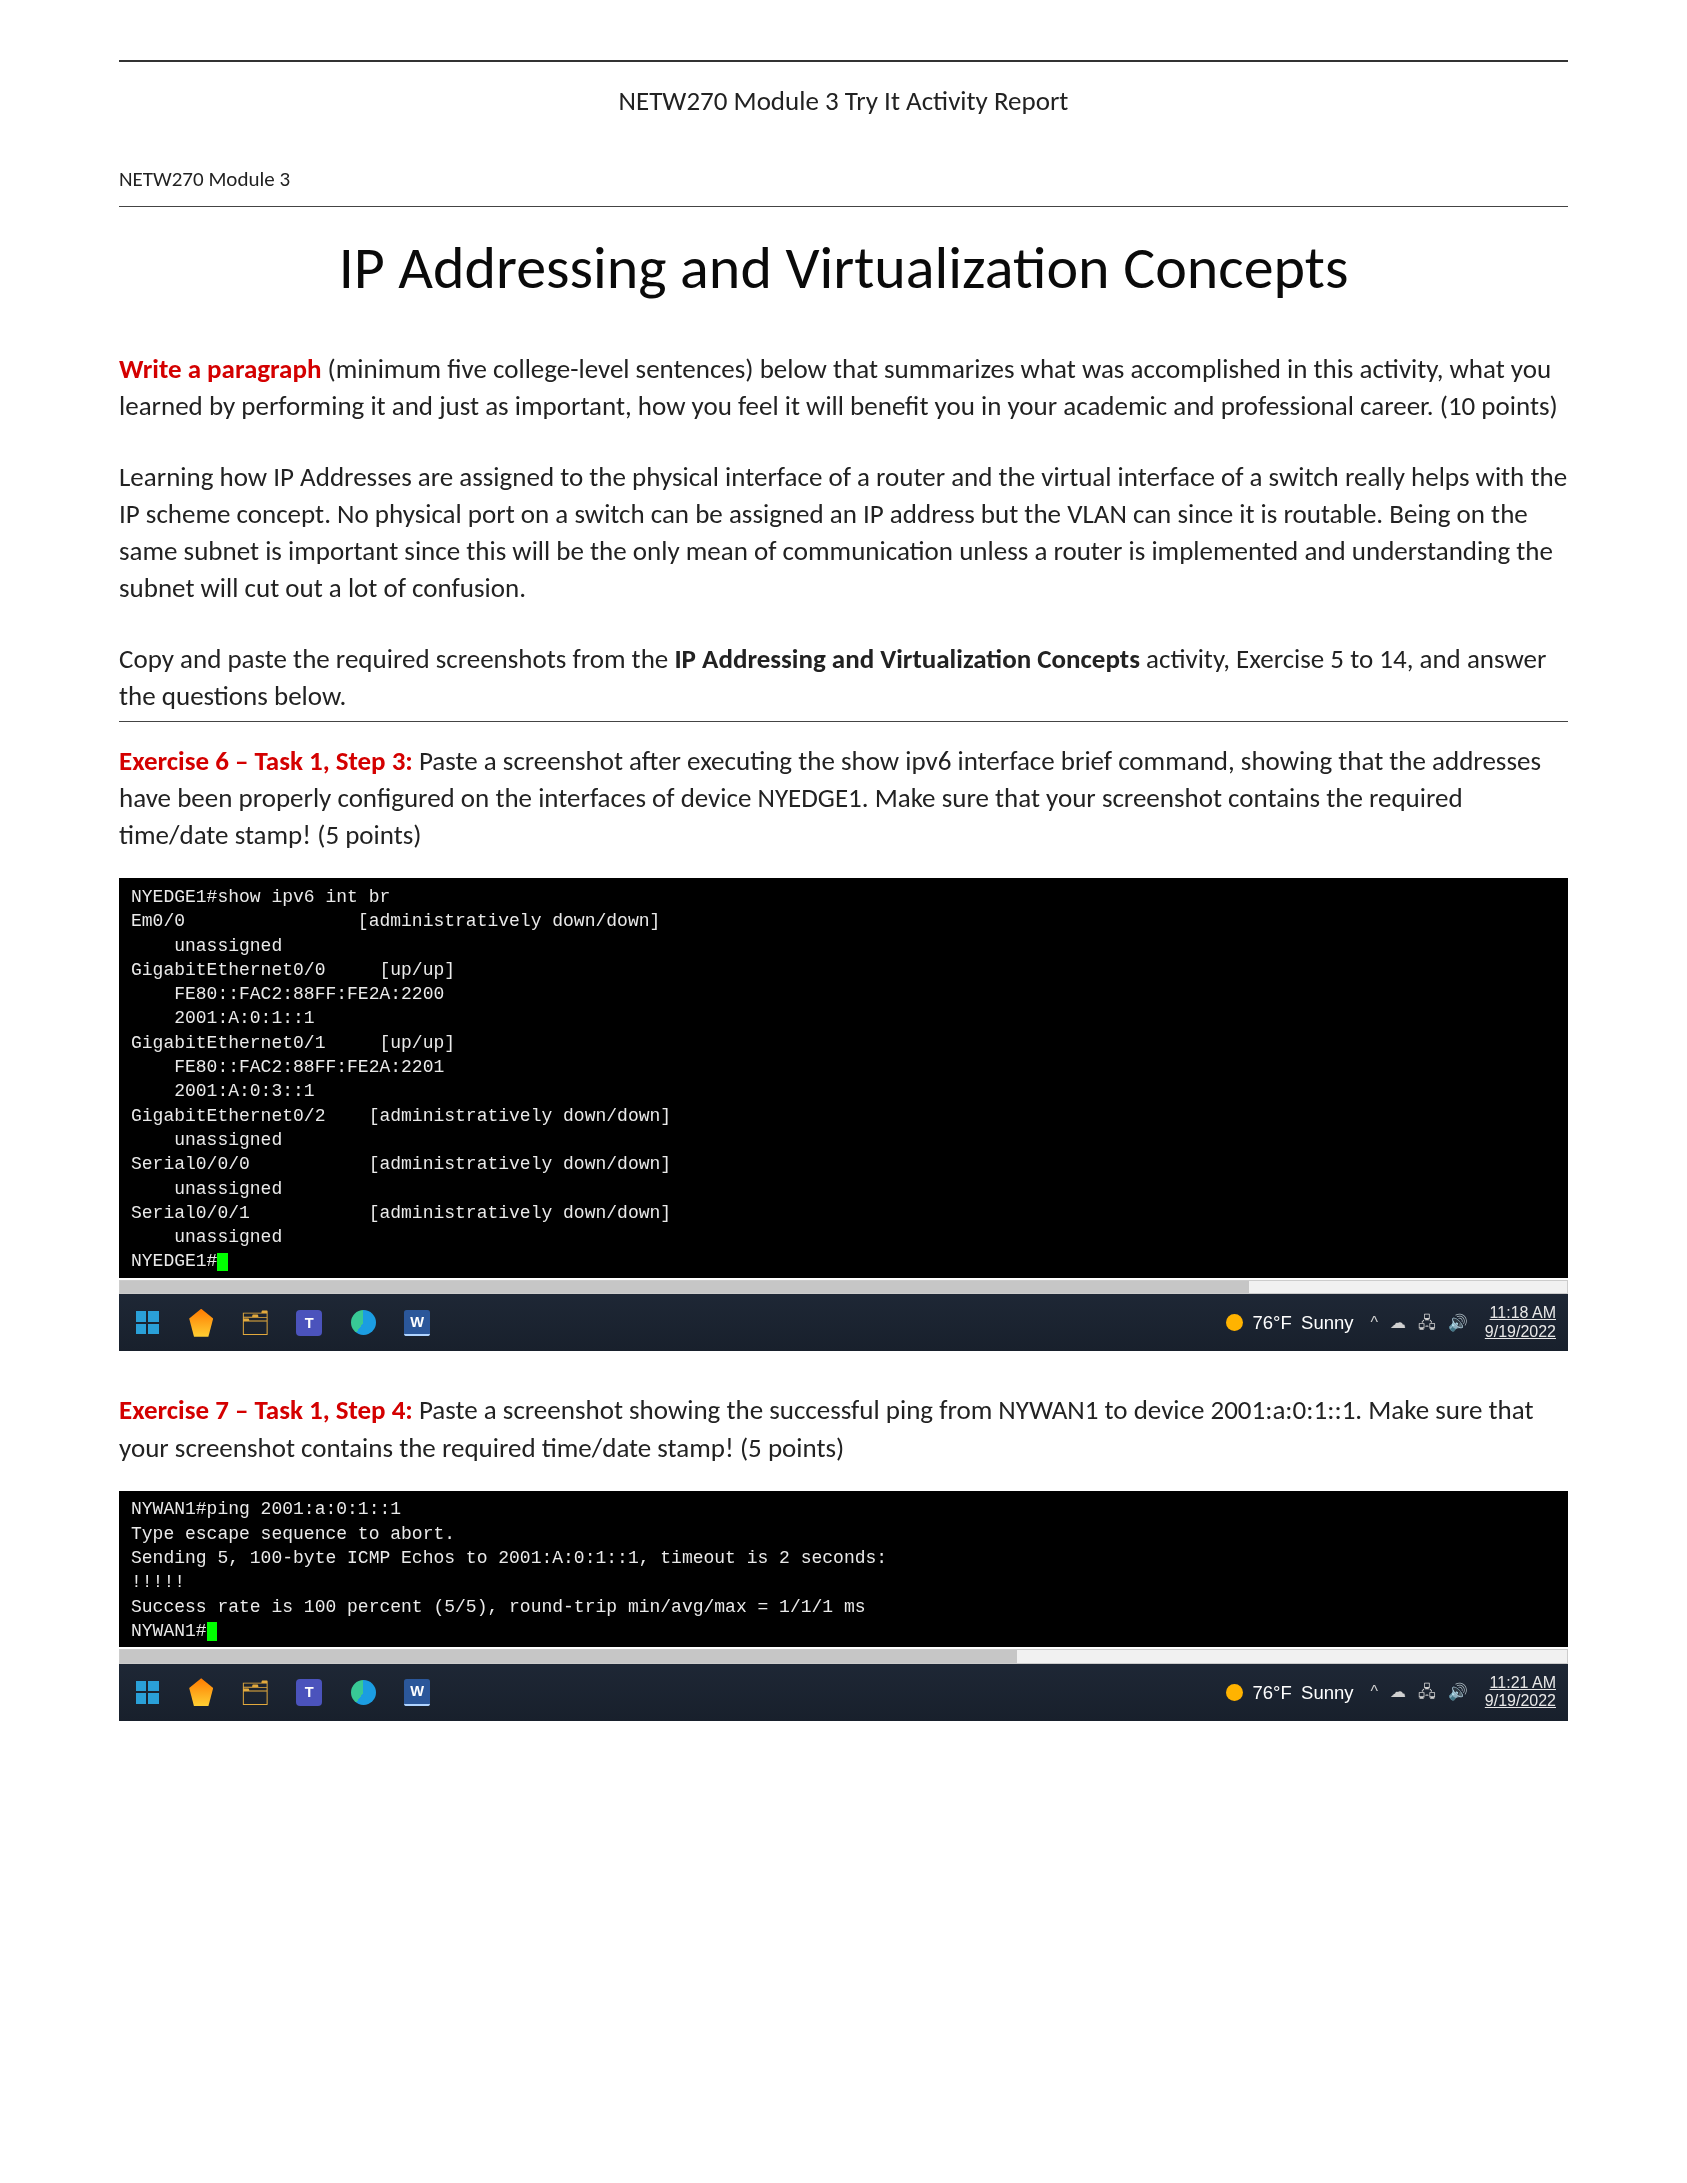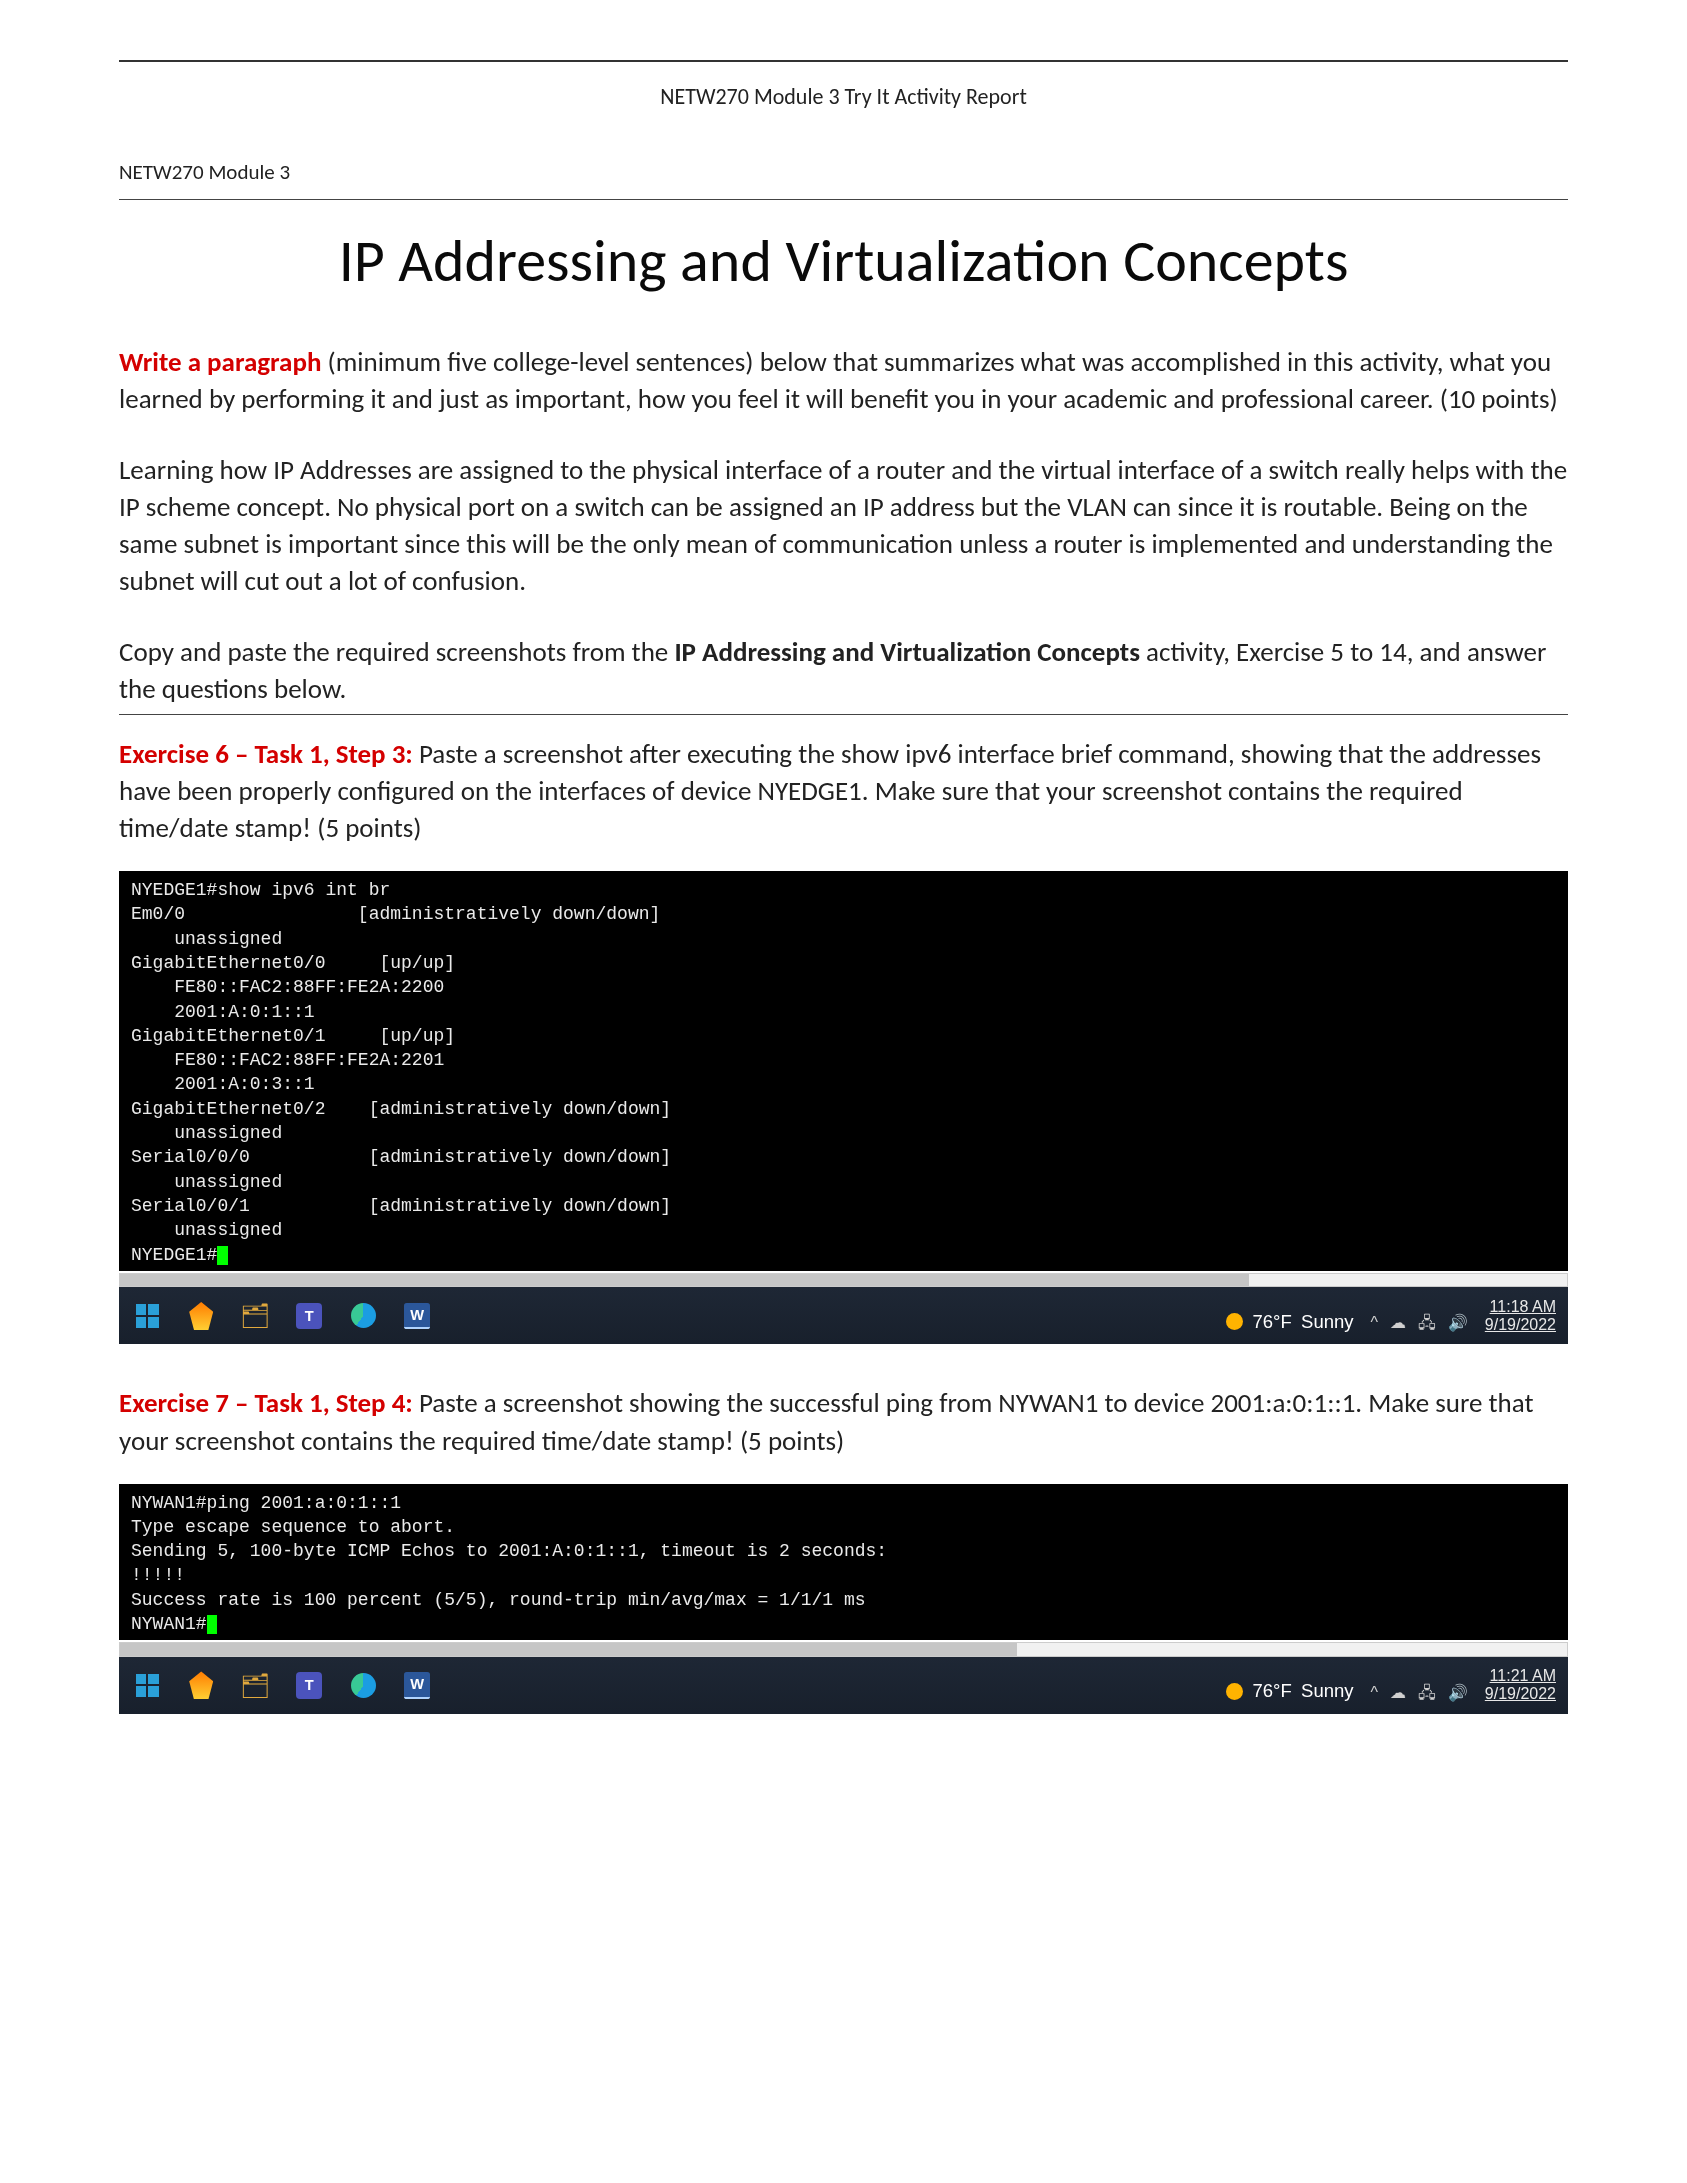--- a/index.html
+++ b/index.html
@@ -9,21 +9,21 @@
     background: #fff;
     font-family: Calibri, "Segoe UI", Arial, sans-serif;
     color: #222;
     padding: 60px 119px 60px 119px;
     font-size: 27px;
     line-height: 1.38;
   }
   .top-rule { border-top: 2px solid #333; margin-bottom: 20px; }
   .header-title {
     text-align: center;
-    font-size: 22px;
+    font-size: 27px;
     margin-bottom: 46px;
   }
   .module-line {
     font-size: 21px;
     margin-bottom: 12px;
   }
   .sub-rule { border-top: 1.3px solid #444; margin-bottom: 20px; }
   .main-title {
     text-align: center;
     font-size: 60px;
@@ -86,21 +86,21 @@
     font-size: 17px;
     padding: 0 12px 0 6.6px;
     margin-bottom: 40px;
   }
   .taskbar-left { display: flex; align-items: center; gap: 24px; padding-left: 6.6px; }
   .tb-icon {
     width: 30px; height: 30px;
     display: flex; align-items: center; justify-content: center;
     font-size: 22.5px;
   }
-  .taskbar-right { display: flex; align-items: flex-end; gap: 17px; }
+  .taskbar-right { display: flex; align-items: center; gap: 17px; }
   .weather { display: flex; align-items: center; gap: 9.3px; font-size: 18.5px; }
   .sun { width: 17px; height: 17px; border-radius: 50%; background: #ffb300; }
   .sys-icons { display: flex; align-items: center; gap: 12px; color: #d0d0d0; font-size: 16px; }
   .clock { text-align: right; font-size: 16px; line-height: 1.15; color: #e8e8e8; text-decoration: underline; }
 
   .terminal-wrap { margin-bottom: 0; }
   .term2-scroll .thumb { width: 62%; }
 
   
   .win-squares {

